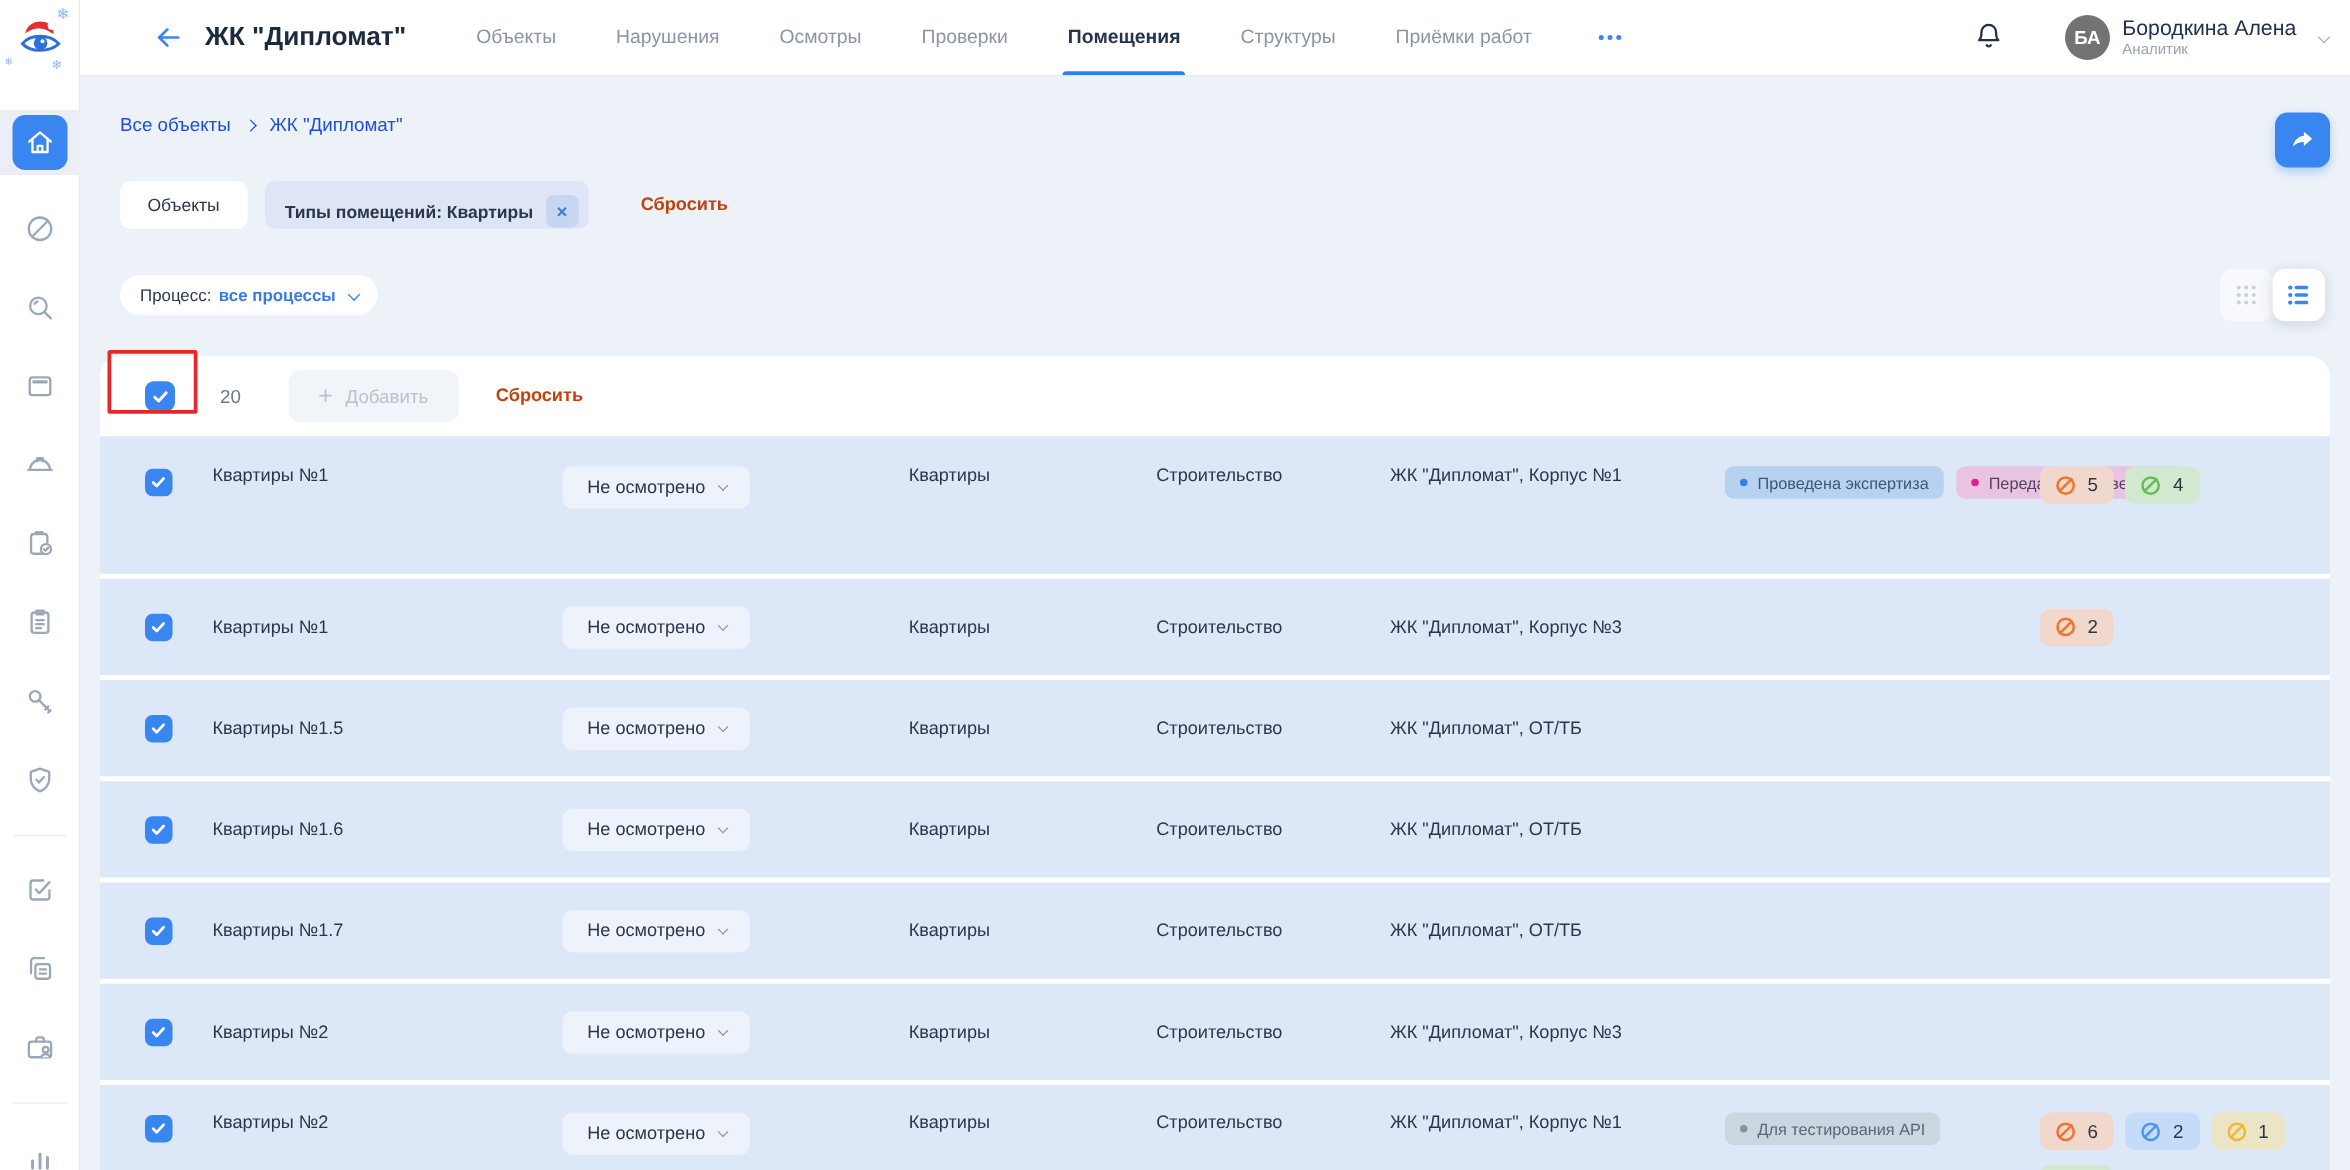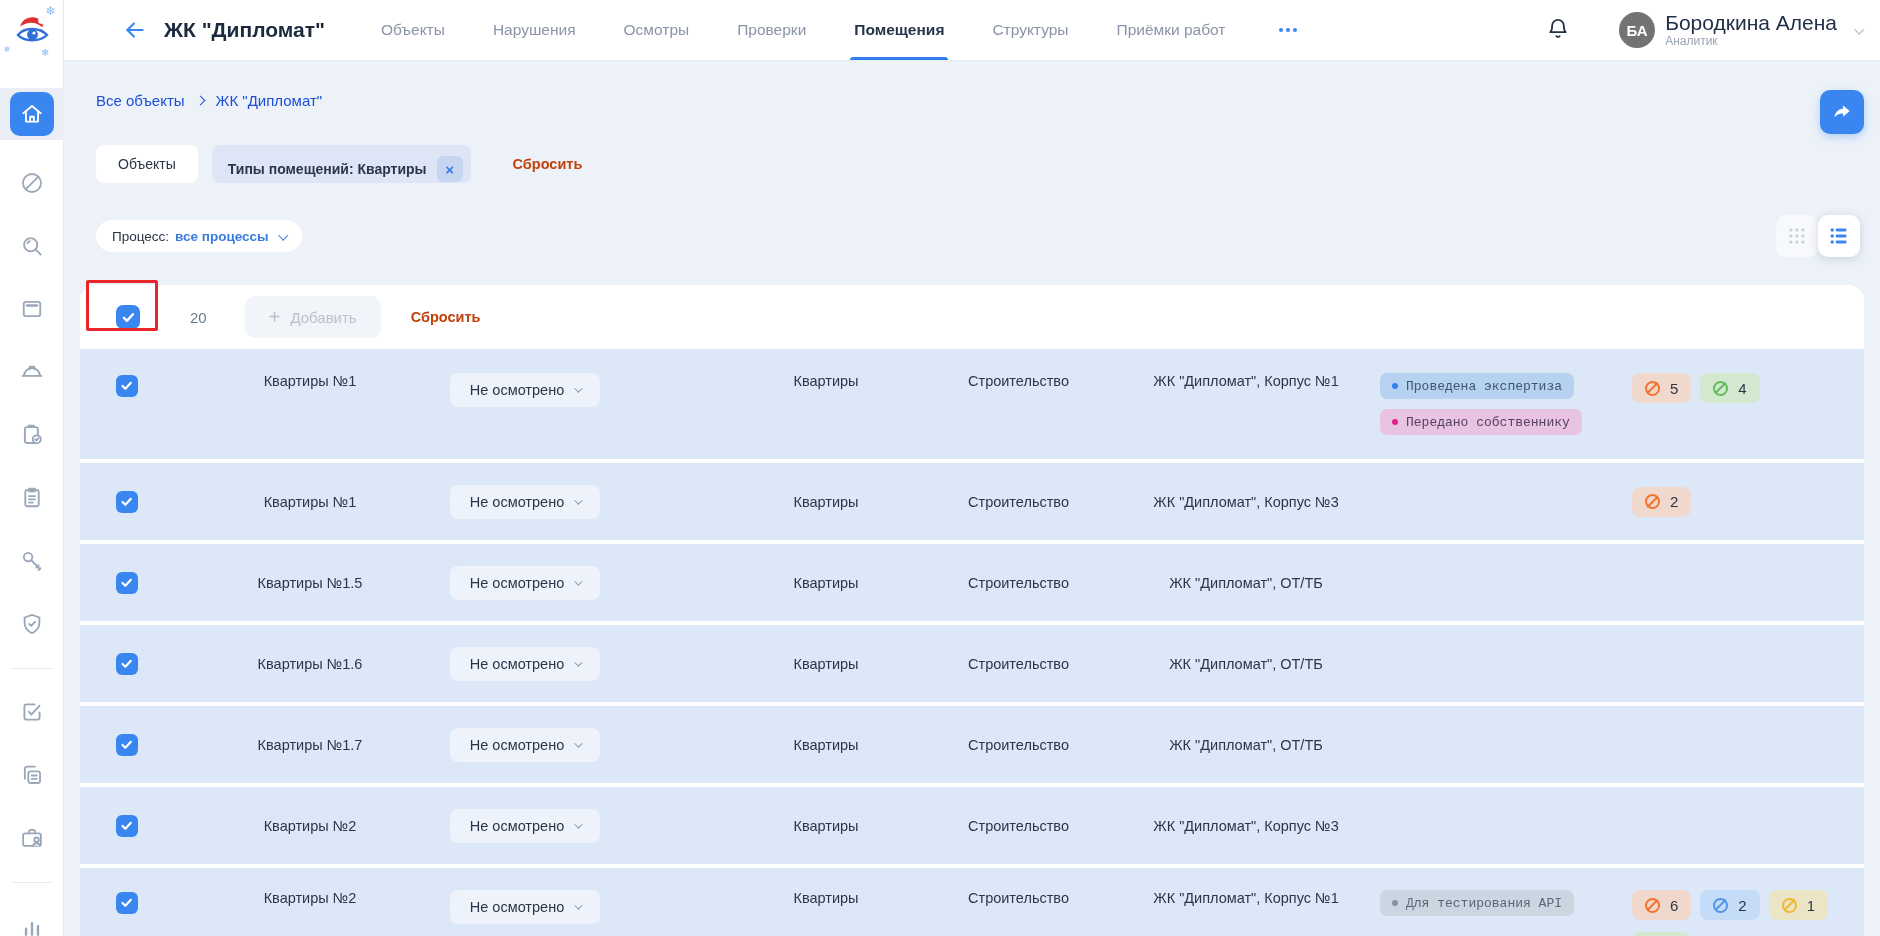--- a/index.html
+++ b/index.html
@@ -39,21 +39,21 @@
   .tab.active::after { content:""; position:absolute; left:-4px; right:-4px; bottom:0;
     height:3px; background:#2f80ed; border-radius:3px 3px 0 0; }
   .more-dots { display:flex; gap:3px; align-items:center; cursor:pointer; padding:6px; }
   .more-dots i { width:4px; height:4px; border-radius:50%; background:#3a86f1; }
   .hdr-right { margin-left:auto; display:flex; align-items:center; padding-right:18px; }
   .bell { width:28px; height:28px; color:#233044; cursor:pointer; margin-right:46px; }
   .bell svg { width:26px; height:26px; }
   .avatar { width:36px; height:36px; border-radius:50%; background:#737373; color:#fff;
     font-size:15px; font-weight:bold; display:flex; align-items:center; justify-content:center; flex:none; }
   .user-meta { margin-left:10px; line-height:1.15; cursor:pointer; }
-  .user-name { font-size:21px; color:#223048; }
+  .user-name { font-size:17px; color:#223048; }
   .user-role { font-size:12px; color:#9aa4b2; }
   .chev { display:inline-block; width:7px; height:7px; border-right:1.8px solid currentColor;
     border-bottom:1.8px solid currentColor; transform:rotate(45deg) translateY(-1px); }
   .hdr-chev { color:#aab3bf; margin-left:18px; }
 
   
   .main { position:absolute; left:64px; top:60px; right:0; bottom:0; background:#edf2f9; }
   .crumbs { margin:32px 0 0 32px; font-size:15px; color:#1d4ed8; display:flex; align-items:center; gap:12px; }
   .crumb-link { cursor:pointer; }
   .crumb-sep { font-size:13px; }
@@ -88,38 +88,38 @@
   .card { position:absolute; left:16px; right:16px; top:225px; bottom:-20px; background:#fff;
     border-radius:16px 16px 0 0; }
   .sel-bar { height:64px; display:flex; align-items:center; padding-left:36px; position:relative; }
   .red-rect { position:absolute; left:6px; top:-5px; width:72px; height:51px;
     border:3px solid #e8262a; border-radius:2px; pointer-events:none; z-index:3; }
   .cbx { background:#3a86f1; border-radius:6px; display:flex; align-items:center; justify-content:center;
     color:#fff; cursor:pointer; flex:none; }
   .cbx svg { width:70%; height:70%; }
   .cbx.big { width:24px; height:24px; border-radius:7px; }
   .cbx.small { width:22px; height:22px; }
-  .sel-count { margin-left:50px; font-size:15px; color:#6d7a8c; }
+  .sel-count { margin-left:36px; font-size:15px; color:#6d7a8c; }
   .add-btn { margin-left:38px; background:#f1f4f8; color:#b9c2cf; border:none; border-radius:10px;
     height:42px; padding:0 24px; font-size:15px; font-family:inherit; display:flex; align-items:center; gap:10px; }
   .add-btn .plus { font-size:20px; line-height:1; }
   .sel-bar .reset-link { margin-left:30px; }
 
   .trow { background:#dce7f8; margin-bottom:4px; display:flex; align-items:center;
-    padding-left:36px; min-height:77px; font-size:14.5px; color:#2b3748; cursor:pointer;text-align:center; }
+    padding-left:36px; min-height:77px; font-size:14.5px; color:#2b3748; cursor:pointer; }
   .trow.tall { min-height:110px; align-items:flex-start; padding-top:24px; }
   .trow.last { min-height:130px; align-items:flex-start; padding-top:22px; }
   .c-check { width:54px; flex:none; }
   .trow.tall .c-check .cbx, .trow.last .c-check .cbx { margin-top:2px; }
   .c-name { width:280px; flex:none; }
   .c-status { width:277px; flex:none; }
   .c-type { width:198px; flex:none; }
   .c-proc { width:187px; flex:none; }
   .c-loc { width:268px; flex:none; }
-  .c-tags { width:252px; flex:none; display:flex; flex-direction:column; gap:10px; align-items:flex-start;font-family:Liberation Mono, monospace; }
+  .c-tags { width:252px; flex:none; display:flex; flex-direction:row; gap:10px; align-items:flex-start; }
   .c-badges { flex:1; display:flex; gap:9px; align-items:center; position:relative; }
   .status-dd { width:150px; height:34px; background:#eef2fa; border-radius:8px; display:flex;
     align-items:center; justify-content:center; gap:10px; font-size:14.5px; color:#2a3648; cursor:pointer; }
   .status-dd .chev { color:#8b98a8; width:6px; height:6px; transform:rotate(45deg) translateY(-2px); }
 
   .tag { height:26px; border-radius:7px; padding:0 12px; display:flex; align-items:center; gap:8px;
     font-size:13px; white-space:nowrap; }
   .tag i { width:6px; height:6px; border-radius:50%; flex:none; }
   .tag.blue { background:#b7d2f1; color:#3d5676; } .tag.blue i { background:#2f80ed; }
   .tag.pink { background:#e9c4e2; color:#554062; } .tag.pink i { background:#e0218a; }

